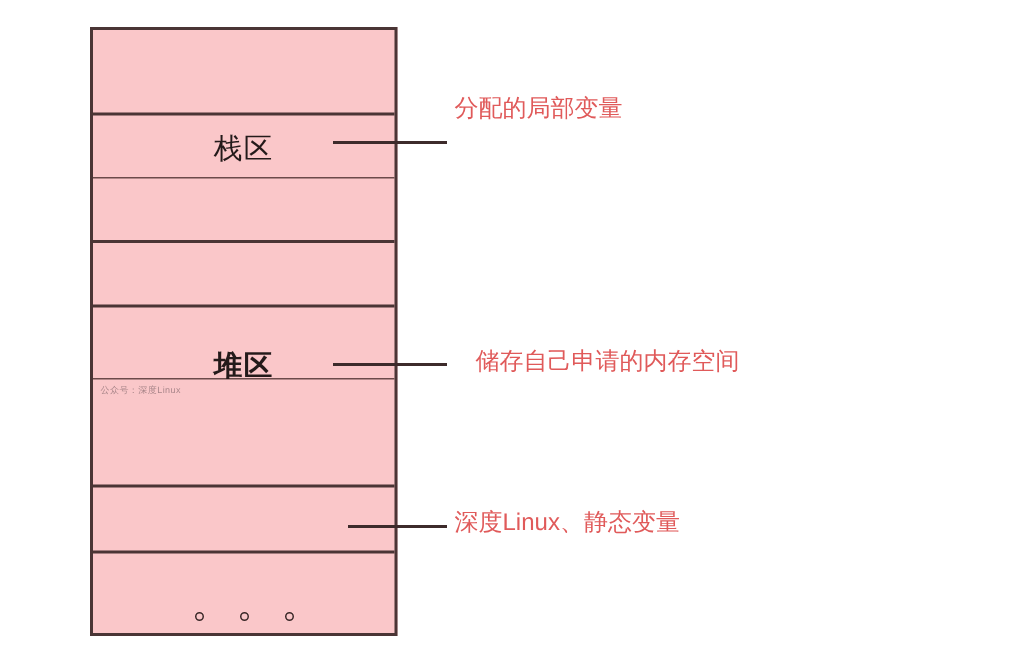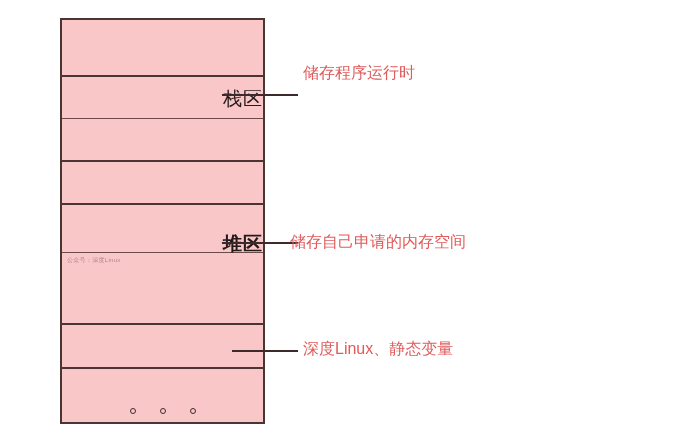--- a/index.html
+++ b/index.html
@@ -42,21 +42,21 @@
     border-top: 2px solid #4a3535;
   }
   .divider.thin {
     border-top: 1px solid #6b4a4a;
   }
 
   .region-label {
     position: absolute;
     left: 0;
     width: 100%;
-    text-align: right;
+    text-align: center;
     color: #241a1a;
     font-size: 19px;
     font-weight: 500;
     letter-spacing: 1px;
     white-space: nowrap;
   }
 
   #watermark {
     position: absolute;
     left: 5px;
@@ -135,24 +135,24 @@
     </div>
   </div>
 
   <div class="leader" style="left: 222px; top: 94px; width: 76px;"></div>
 
   <div class="leader" style="left: 222px; top: 242px; width: 76px;"></div>
 
   <div class="leader" style="left: 232px; top: 350px; width: 66px;"></div>
 
   <div class="annotation" style="left: 303px; top: 61px;">
-    <span class="line">储存程序运行时</span>
+    <span class="line">分配的局部变量</span>
   </div>
 
-  <div class="annotation" style="left: 290px; top: 230px;">
+  <div class="annotation" style="left: 317px; top: 230px;">
     <span class="line">储存自己申请的内存空间</span>
   </div>
 
   <div class="annotation" style="left: 303px; top: 337px;">
     <span class="line">深度Linux、静态变量</span>
   </div>
 
 </div>
 
 </body></html>

